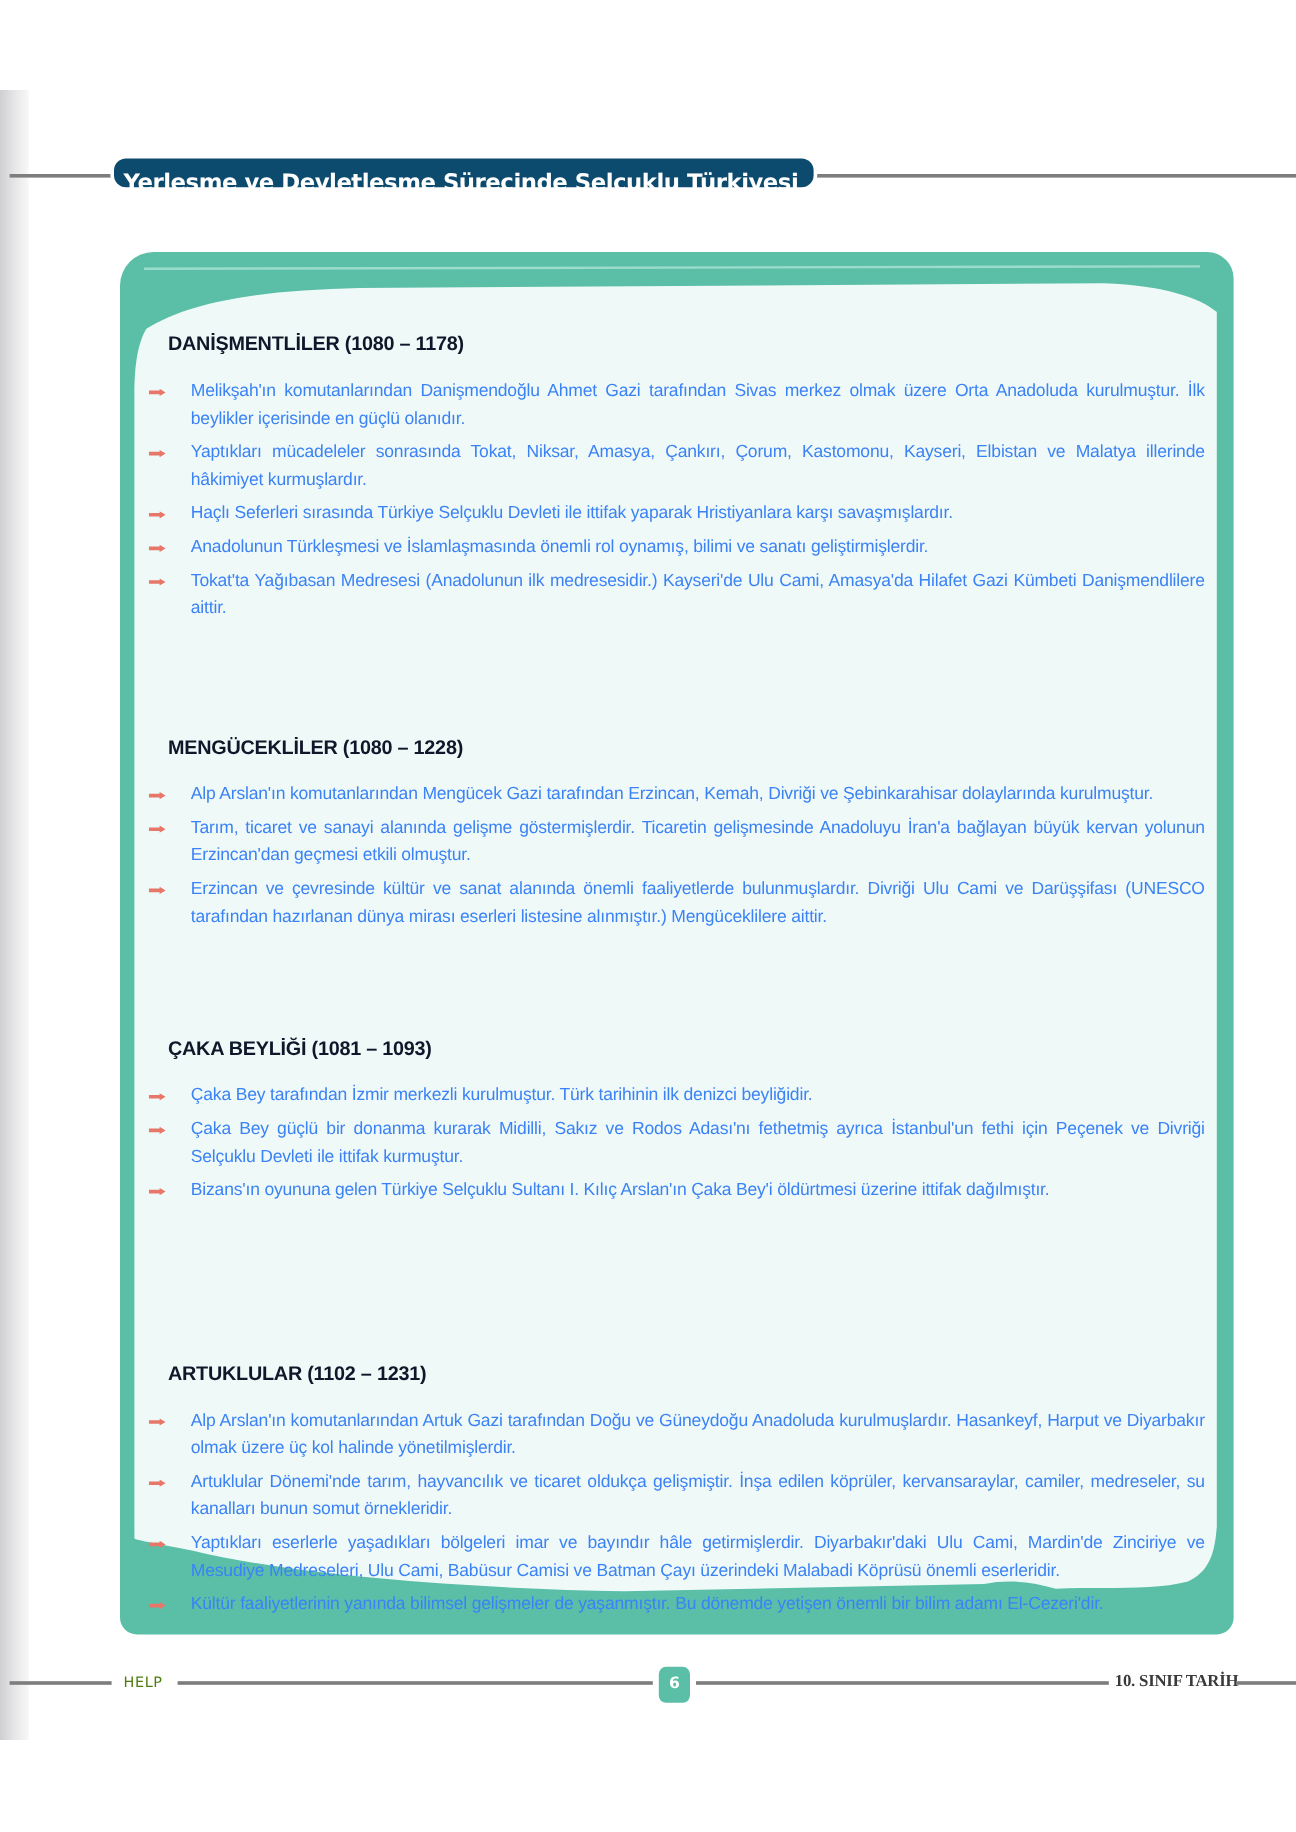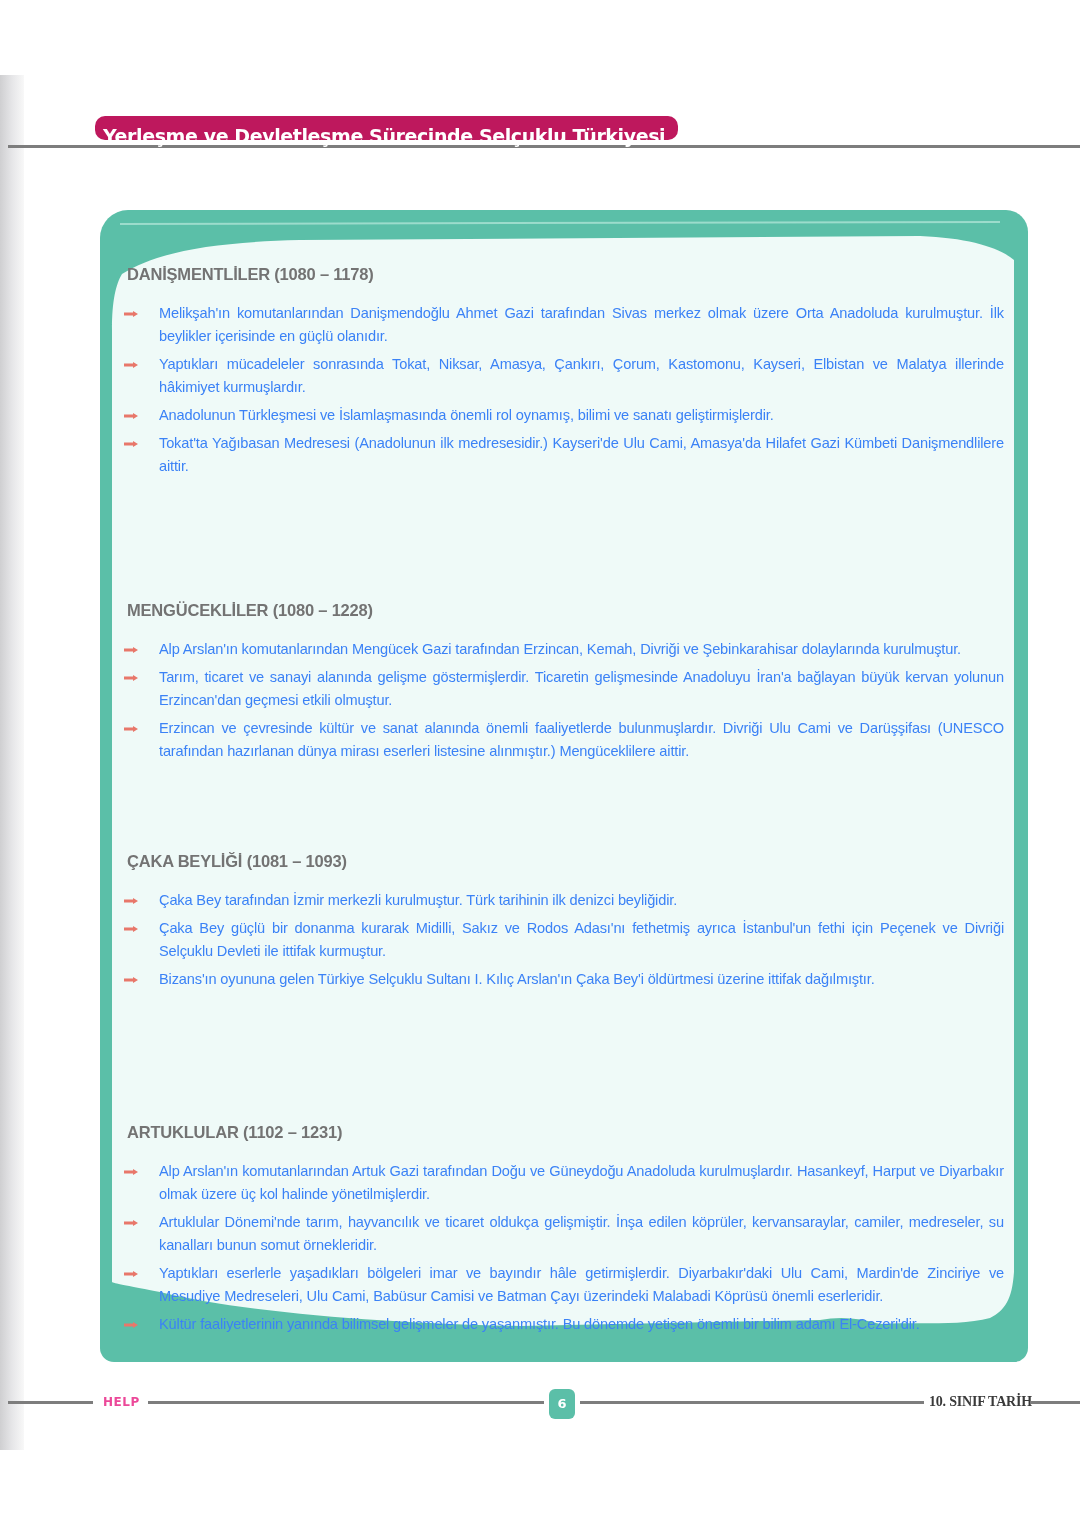--- a/index.html
+++ b/index.html
@@ -26,24 +26,24 @@
     position: absolute;
     left: 8px;
     right: 0;
     top: 145px;
     height: 3px;
     background: #7d7d7d;
   }
   .title-pill {
     position: absolute;
     left: 95px;
-    top: 116px;
+    top: 132px;
     height: 24px;
     padding: 0 13px 0 8px;
-    background: #be185d;
+    background: #0c4a6e;
     border-radius: 10px;
     color: #ffffff;
     font-family: "DejaVu Sans", sans-serif;
     font-weight: bold;
     font-size: 19px;
     line-height: 40px;
     letter-spacing: -0.4px;
     white-space: nowrap;
     box-shadow: 0 0 0 3px #ffffff;
   }
@@ -66,25 +66,25 @@
     left: 124px;
     top: 0;
     width: 880px;
   }
   .section {
     position: absolute;
     left: 0;
     width: 880px;
   }
   .section-title {
-    color: #737373;
+    color: #0f172a;
     font-weight: bold;
     font-size: 16.5px;
     letter-spacing: -0.2px;
-    margin: 3px;
+    margin: 16px;
     height: 22px;
     line-height: 22px;
   }
   .bullets {
     list-style: none;
     margin: 0;
     padding: 0;
     margin-top: 17px;
   }
   .bullet {
@@ -107,23 +107,23 @@
   .footer-line {
     position: absolute;
     top: 1401px;
     height: 3px;
     background: #7d7d7d;
   }
   .footer-help {
     position: absolute;
     left: 103px;
     top: 1393px;
-    color: #ec4899;
+    color: #4d7c0f;
     font-family: "DejaVu Sans", sans-serif;
-    font-weight: bold;
+    font-weight: normal;
     font-size: 12px;
     line-height: 18px;
     letter-spacing: 0.5px;
   }
   .page-badge {
     position: absolute;
     left: 549px;
     top: 1389px;
     width: 26px;
     height: 30px;
@@ -189,20 +189,26 @@
       <li class="bullet">
         <svg class="bullet-icon" viewBox="0 0 14 6">
             <path d="M0 1.5 H9 V0 L14 3 L9 6 V4.5 H0 Z" fill="#e8776a"></path>
           </svg>
         <span>Yaptıkları mücadeleler sonrasında Tokat, Niksar, Amasya, Çankırı, Çorum, Kastomonu, Kayseri, Elbistan ve Malatya illerinde hâkimiyet kurmuşlardır.</span>
       </li>
       <li class="bullet">
         <svg class="bullet-icon" viewBox="0 0 14 6">
             <path d="M0 1.5 H9 V0 L14 3 L9 6 V4.5 H0 Z" fill="#e8776a"></path>
           </svg>
+        <span>Haçlı Seferleri sırasında Türkiye Selçuklu Devleti ile ittifak yaparak Hristiyanlara karşı savaşmışlardır.</span>
+      </li>
+      <li class="bullet">
+        <svg class="bullet-icon" viewBox="0 0 14 6">
+            <path d="M0 1.5 H9 V0 L14 3 L9 6 V4.5 H0 Z" fill="#e8776a"></path>
+          </svg>
         <span>Anadolunun Türkleşmesi ve İslamlaşmasında önemli rol oynamış, bilimi ve sanatı geliştirmişlerdir.</span>
       </li>
       <li class="bullet">
         <svg class="bullet-icon" viewBox="0 0 14 6">
             <path d="M0 1.5 H9 V0 L14 3 L9 6 V4.5 H0 Z" fill="#e8776a"></path>
           </svg>
         <span>Tokat'ta Yağıbasan Medresesi (Anadolunun ilk medresesidir.) Kayseri'de Ulu Cami, Amasya'da Hilafet Gazi Kümbeti Danişmendlilere aittir.</span>
       </li>
     </ul>
   </div>

